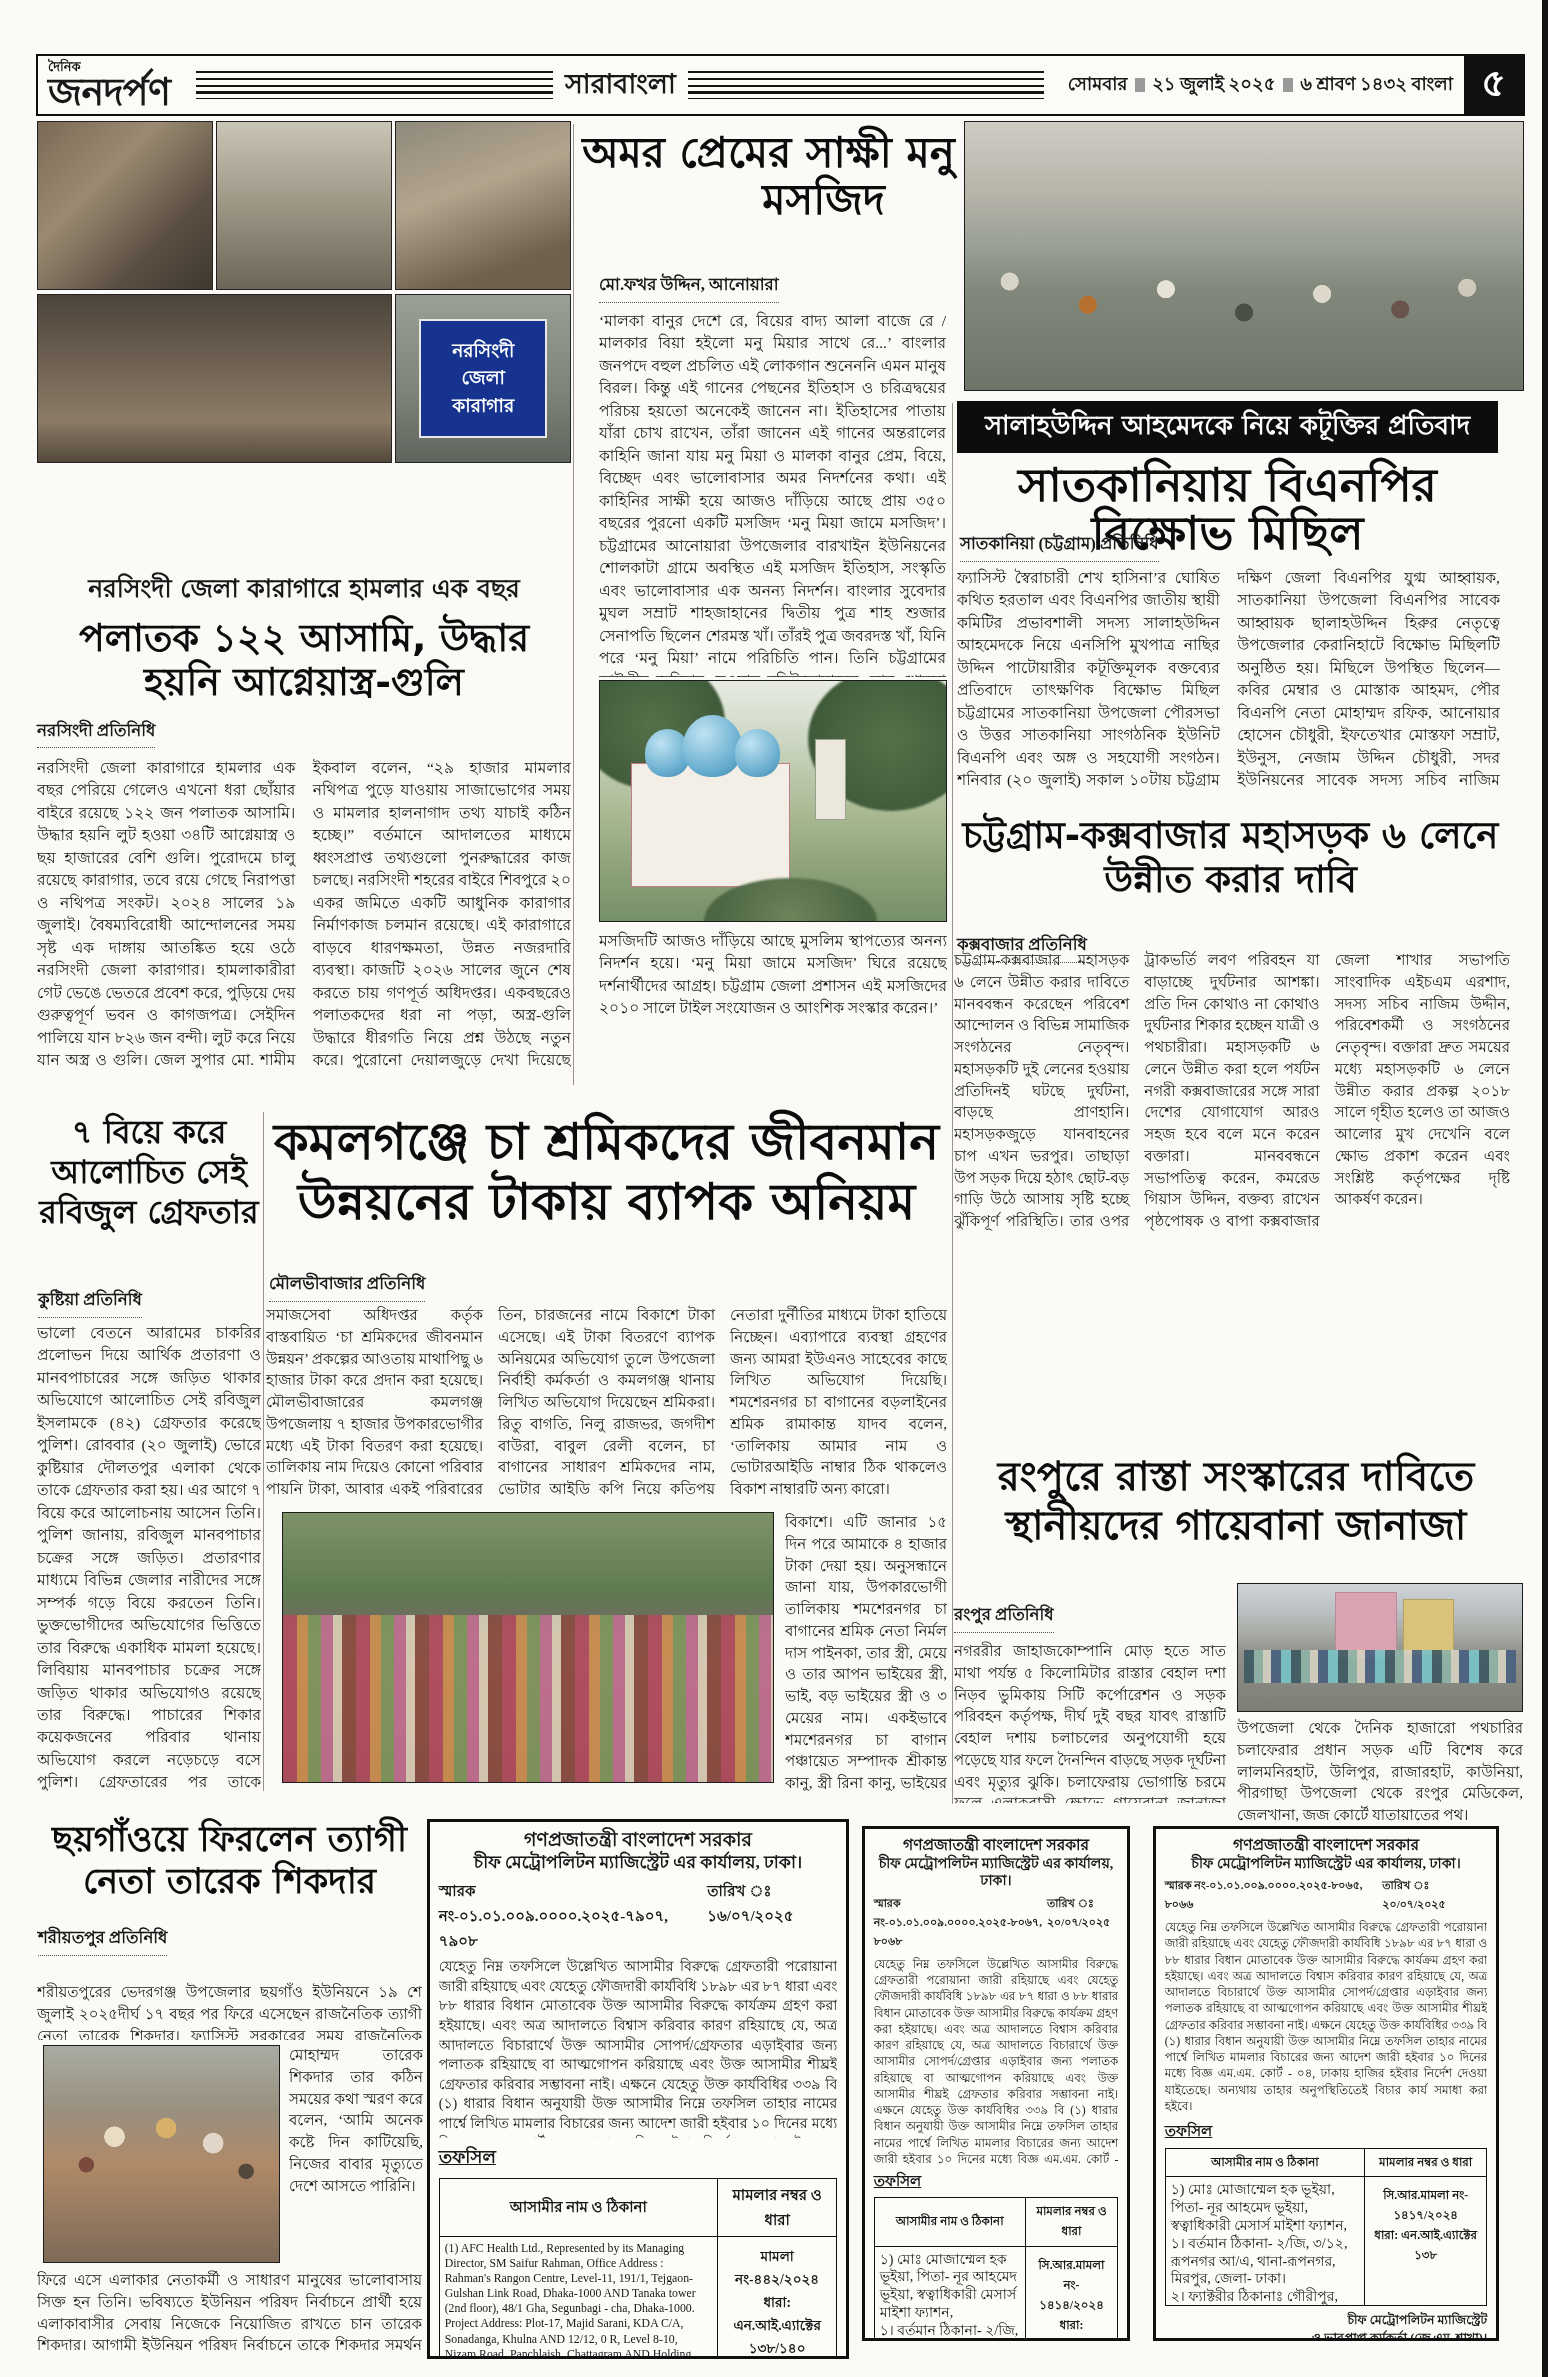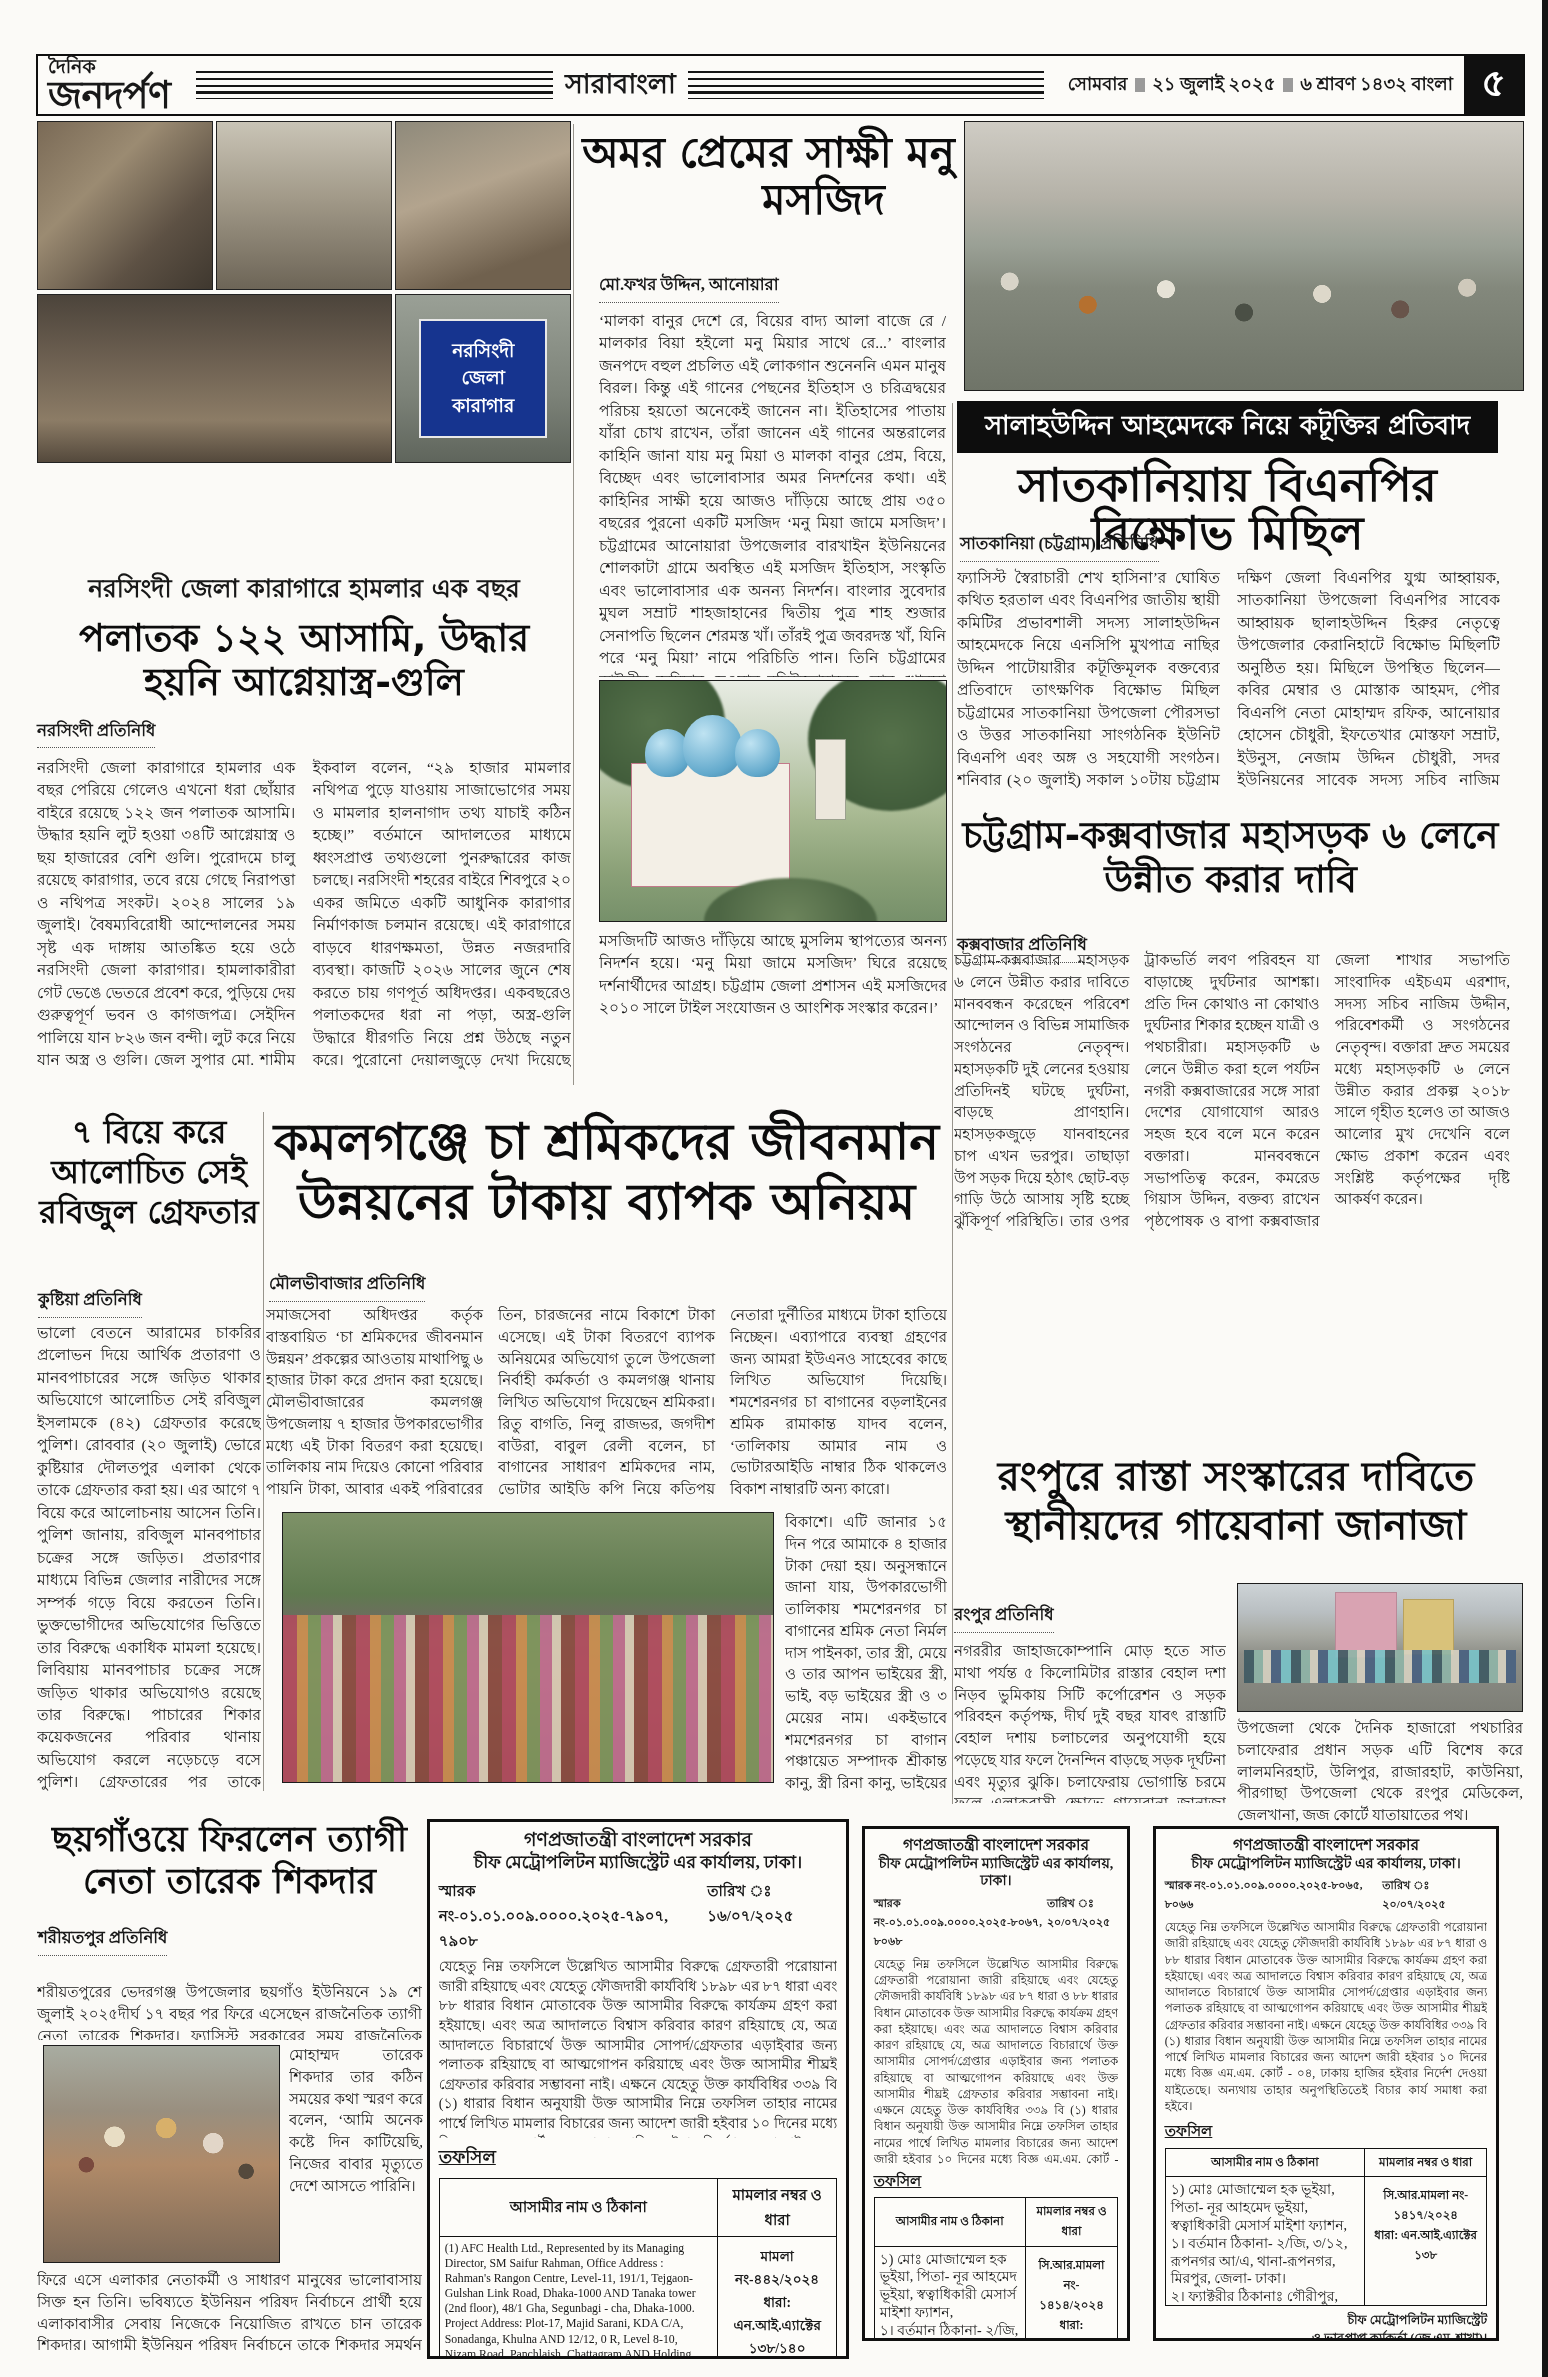--- a/index.html
+++ b/index.html
@@ -4,21 +4,21 @@
 <style>
   * { box-sizing: border-box; margin: 0; padding: 0; }
   body { background:#d8d5cf; font-family:"Liberation Serif", serif; color:#181818; }
   #page { position:relative; width:1548px; height:2377px; background:#fbfaf7; overflow:hidden; margin:0 auto; }
   .abs { position:absolute; }
   .edge { position:absolute; right:0; top:0; width:5.6px; height:100%; background:#141414; }
 
   
   .mastbox { left:36px; top:54px; width:1489px; height:62px; border:2.5px solid #0e0e0e; display:flex; align-items:center; padding:0 0 0 10px; background:#fcfbf8; }
   .mastname { display:flex; flex-direction:column; line-height:1; margin-right:13.6px; }
-  .mast-pre { font-family:"DejaVu Sans",sans-serif; font-weight:700; font-size:19px; }
+  .mast-pre { font-family:"DejaVu Sans",sans-serif; font-weight:700; font-size:13px; }
   .mast-main { font-family:"DejaVu Sans",sans-serif; font-weight:800; font-size:38px; letter-spacing:-0.6px; }
   .lines { flex:1; height:28.5px; margin:0 12.4px; background:repeating-linear-gradient(180deg,#151515 0 2.5px,transparent 2.5px 6.8px); }
   .sectionname { font-family:"DejaVu Sans",sans-serif; font-weight:700; font-size:27px; }
   .dateline { display:flex; align-items:center; gap:7.4px; font-size:18px; font-weight:700; white-space:nowrap; margin:0 11px; }
   .sq { width:10px; height:13.6px; background:#9a9a9a; display:inline-block; }
   .pagebox { width:59px; height:100%; background:#101010; color:#fff; display:flex; align-items:center; justify-content:center; font-size:38px; font-weight:700; }
 
   
   .kicker { font-family:"DejaVu Sans",sans-serif; font-weight:700; text-align:center; }
   .headline { font-family:"DejaVu Sans",sans-serif; font-weight:800; text-align:center; color:#0c0c0c; }

